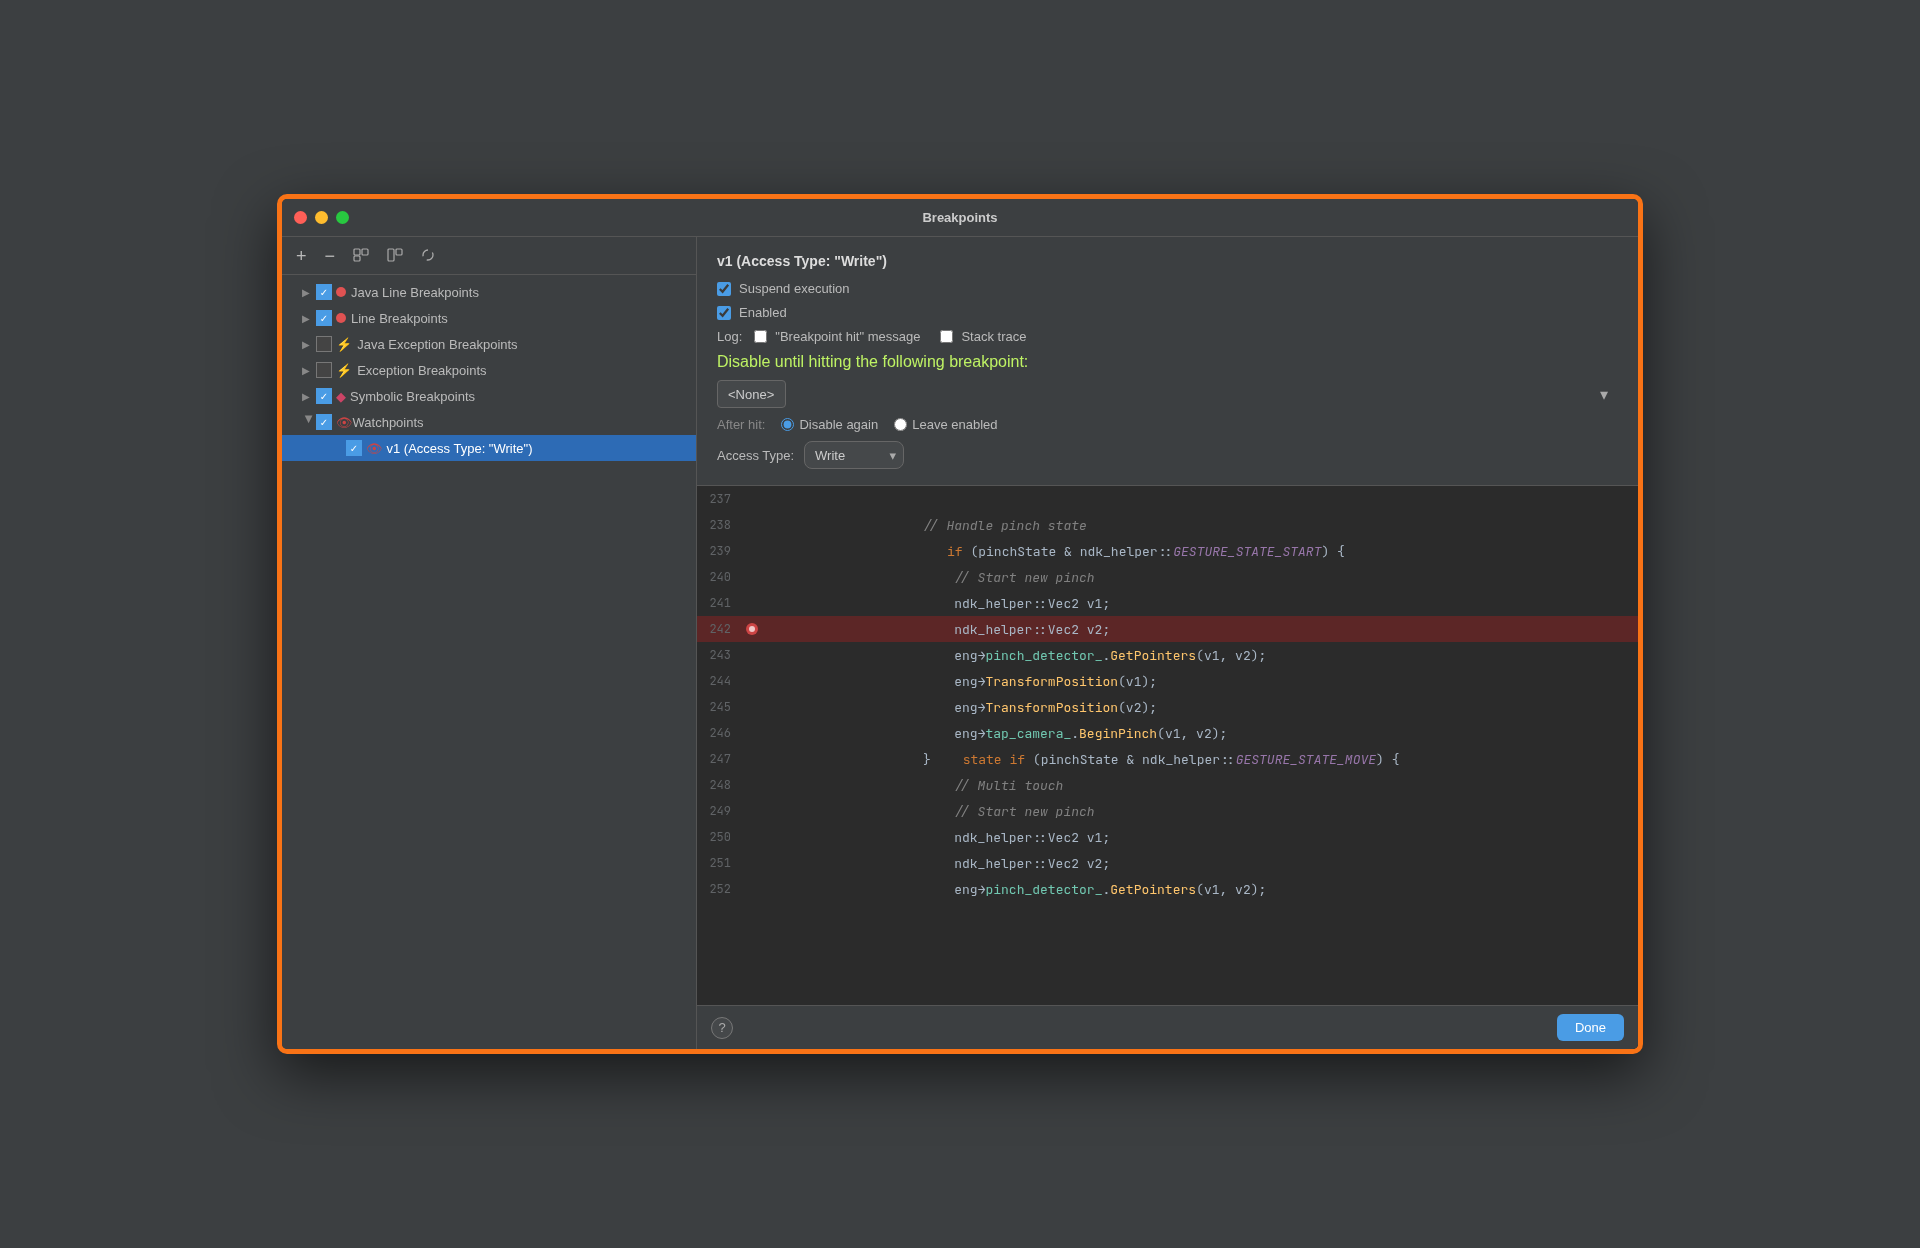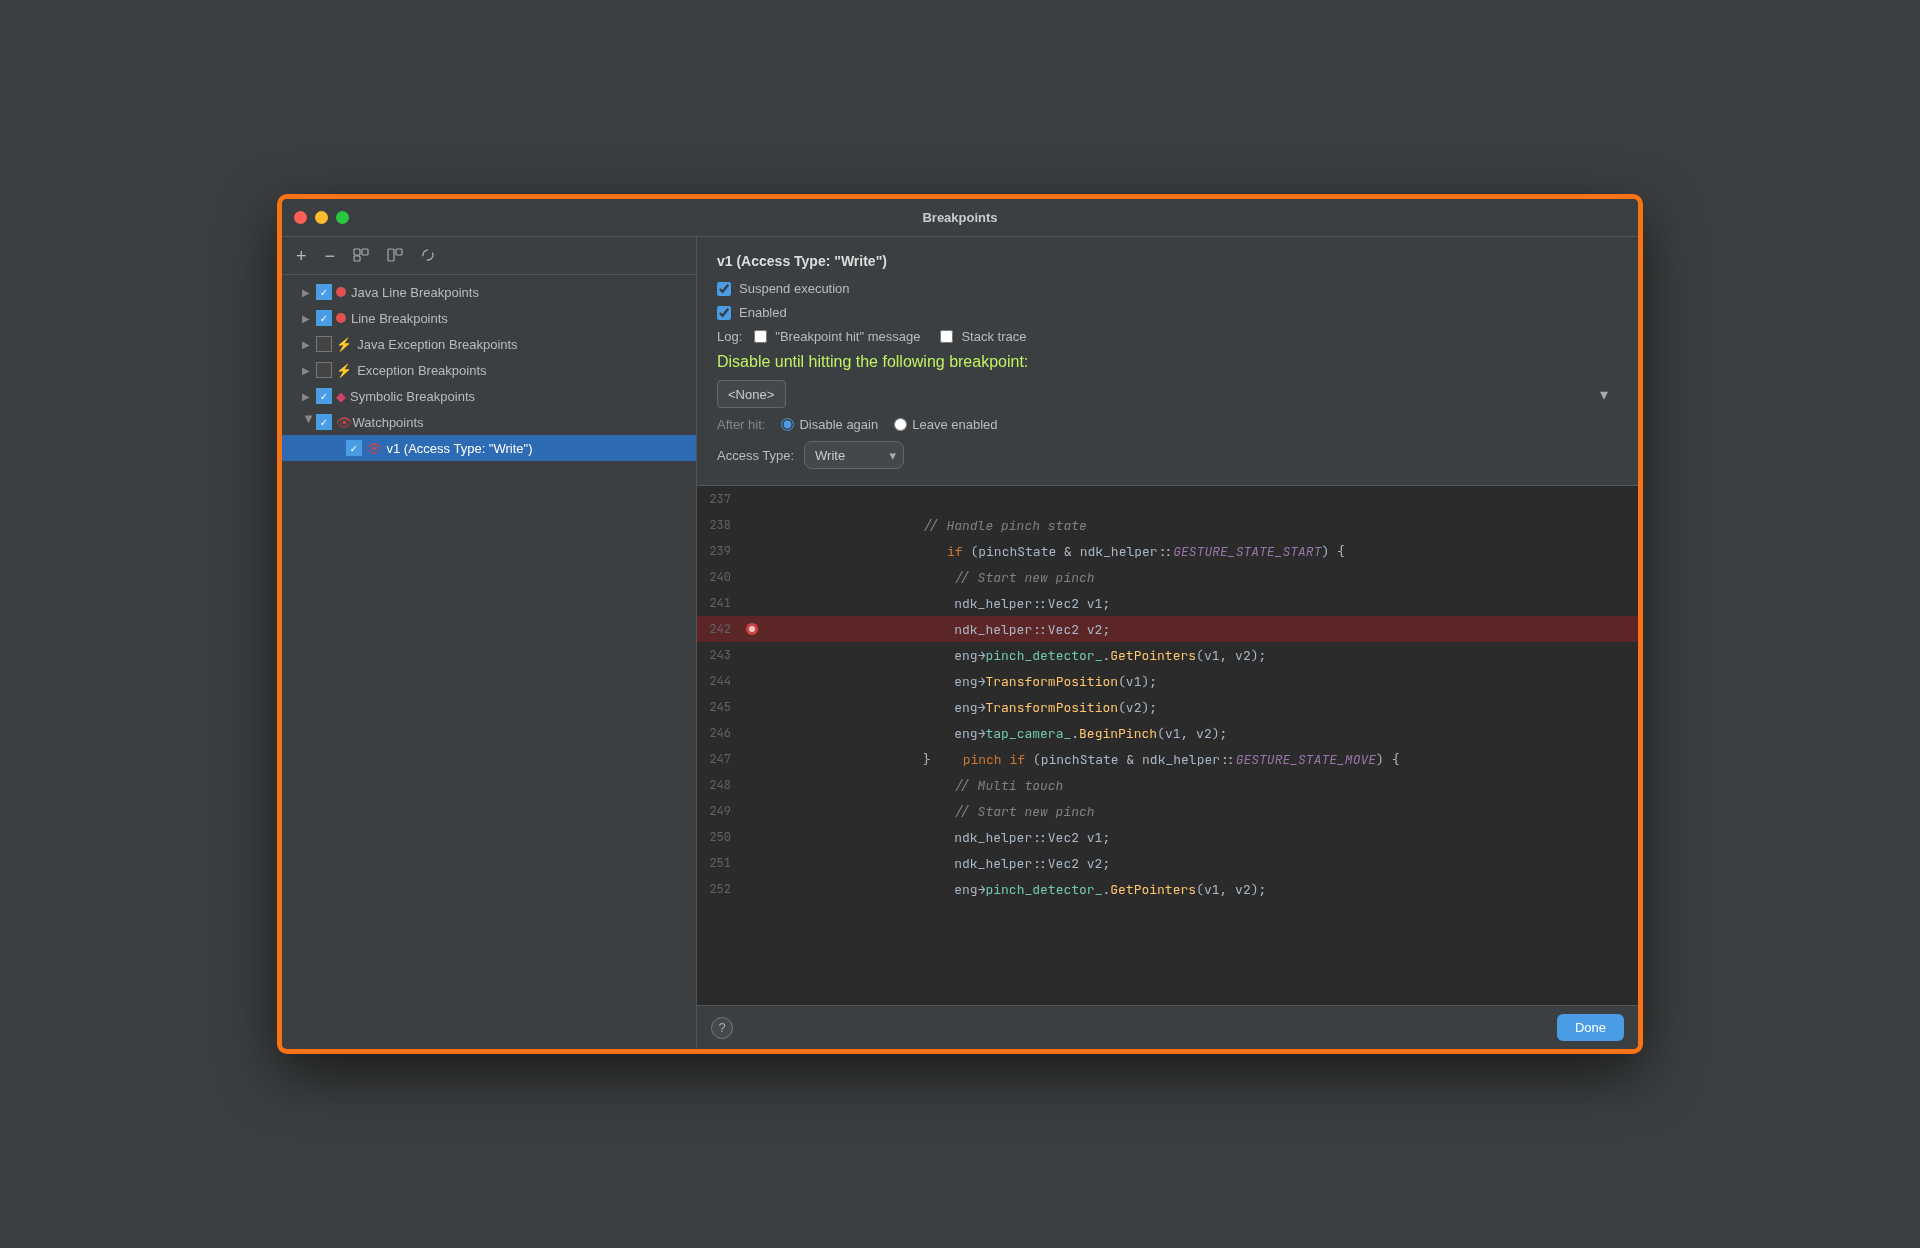--- a/index.html
+++ b/index.html
@@ -575,21 +575,21 @@
           <span class="bp-marker"></span>
           <span class="code-content">
             <span class="plain">            eng</span><span class="arrow-op">→</span><span class="method">tap_camera_</span><span class="plain">.</span><span class="fn">BeginPinch</span><span class="plain">(v1, v2);</span>
           </span>
         </div>
 
         <div class="code-line">
           <span class="line-num">247</span>
           <span class="bp-marker"></span>
           <span class="code-content">
-            <span class="plain">        } </span><span class="kw">pinch if</span><span class="plain"> (pinchState &amp; ndk_helper::</span><span class="it">GESTURE_STATE_MOVE</span><span class="plain">) {</span>
+            <span class="plain">        } </span><span class="kw">state if</span><span class="plain"> (pinchState &amp; ndk_helper::</span><span class="it">GESTURE_STATE_MOVE</span><span class="plain">) {</span>
           </span>
         </div>
 
         <div class="code-line">
           <span class="line-num">248</span>
           <span class="bp-marker"></span>
           <span class="code-content">
             <span class="cm">            // Multi touch</span>
           </span>
         </div>

